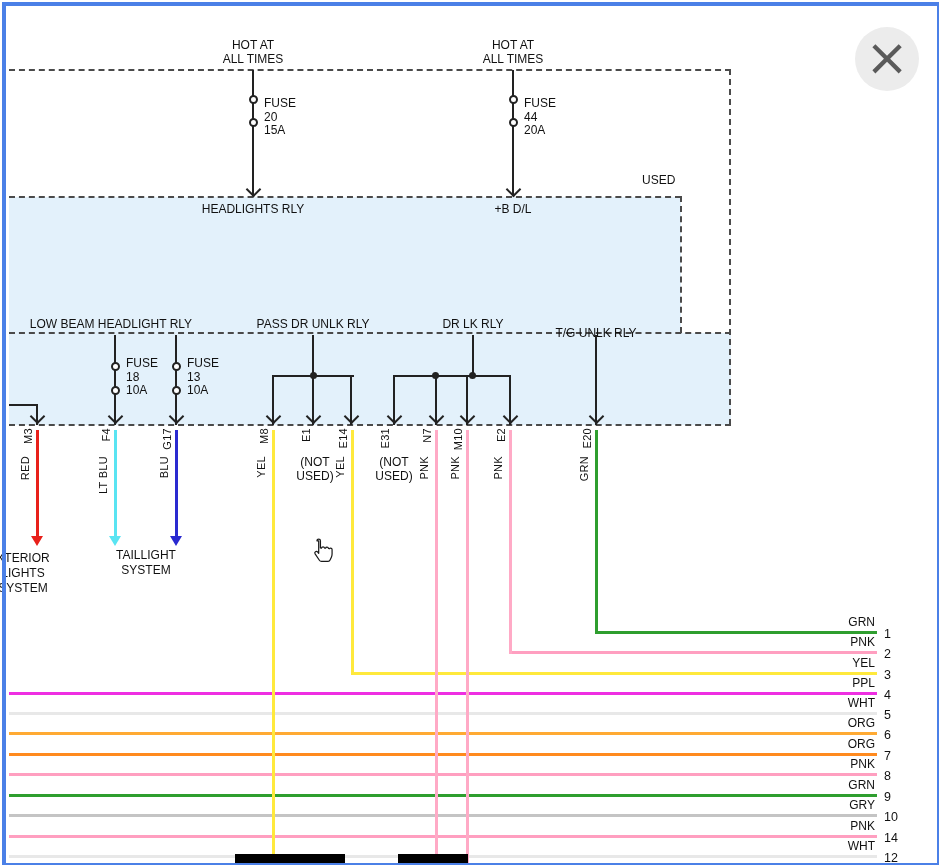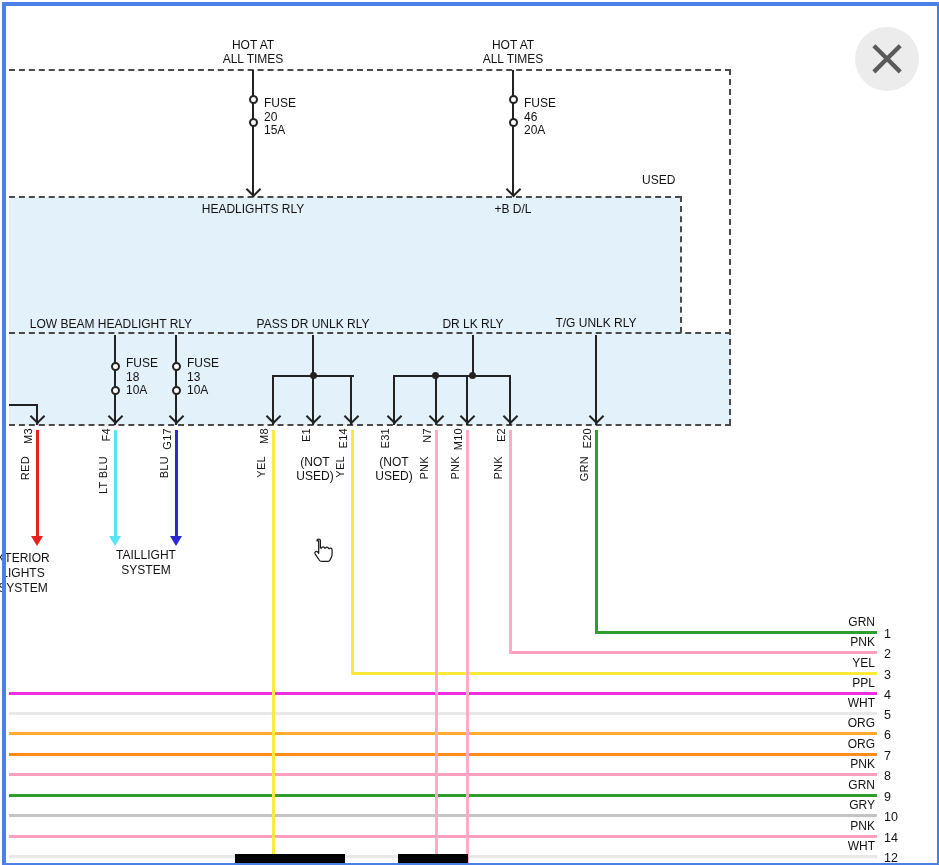--- a/index.html
+++ b/index.html
@@ -63,32 +63,32 @@
     <span class="ln">15A</span>
   </div>
   <div class="ch" style="left:248px;top:184px"></div>
   <div class="lb ctr" style="left:188px;top:202px;width:130px">HEADLIGHTS RLY</div>
 
   <div class="vl" style="left:512px;top:70px;height:126px"></div>
   <div class="fc" style="left:509px;top:95px"></div>
   <div class="fc" style="left:509px;top:118px"></div>
   <div class="lb" style="left:524px;top:97px;line-height:13.5px">
     <span class="ln">FUSE</span>
-    <span class="ln">46</span>
+    <span class="ln">44</span>
     <span class="ln">20A</span>
   </div>
   <div class="ch" style="left:508px;top:184px"></div>
   <div class="lb ctr" style="left:458px;top:202px;width:110px">+B D/L</div>
 
   <div class="lb" style="left:642px;top:173px">USED</div>
 
   <div class="lb ctr" style="left:16px;top:317px;width:190px">LOW BEAM HEADLIGHT RLY</div>
   <div class="lb ctr" style="left:238px;top:317px;width:150px">PASS DR UNLK RLY</div>
   <div class="lb ctr" style="left:418px;top:317px;width:110px">DR LK RLY</div>
-  <div class="lb ctr" style="left:541px;top:316px;width:110px">T/G UNLK RLY</div>
+  <div class="lb ctr" style="left:541px;top:326px;width:110px">T/G UNLK RLY</div>
 
   <div class="hl" style="left:9px;top:404px;width:28px"></div>
   <div class="vl" style="left:36px;top:404px;height:21px"></div>
   <div class="ch" style="left:32px;top:411px"></div>
 
   <div class="vl" style="left:114px;top:335px;height:90px"></div>
   <div class="fc" style="left:111px;top:362px"></div>
   <div class="fc" style="left:111px;top:386px"></div>
   <div class="lb" style="left:126px;top:357px;line-height:13.5px">
     <span class="ln">FUSE</span>

